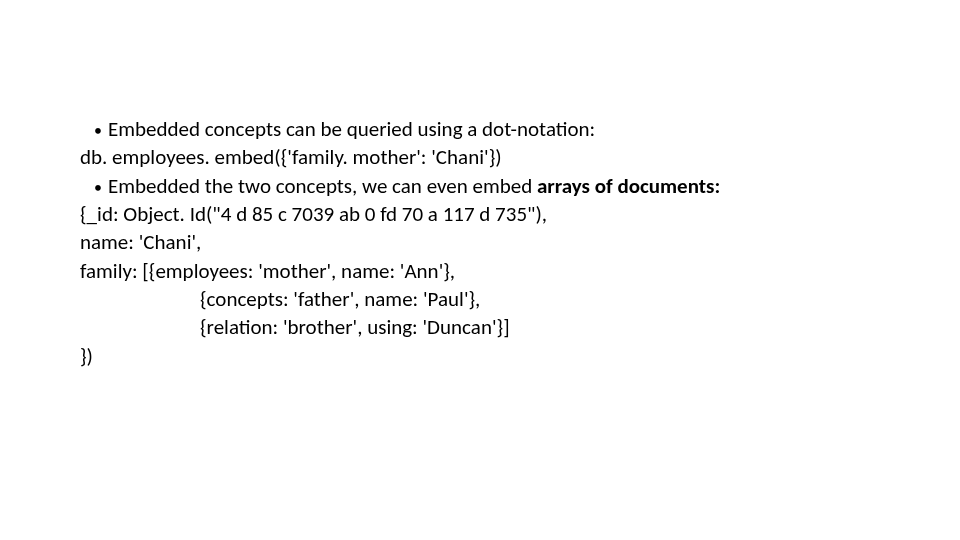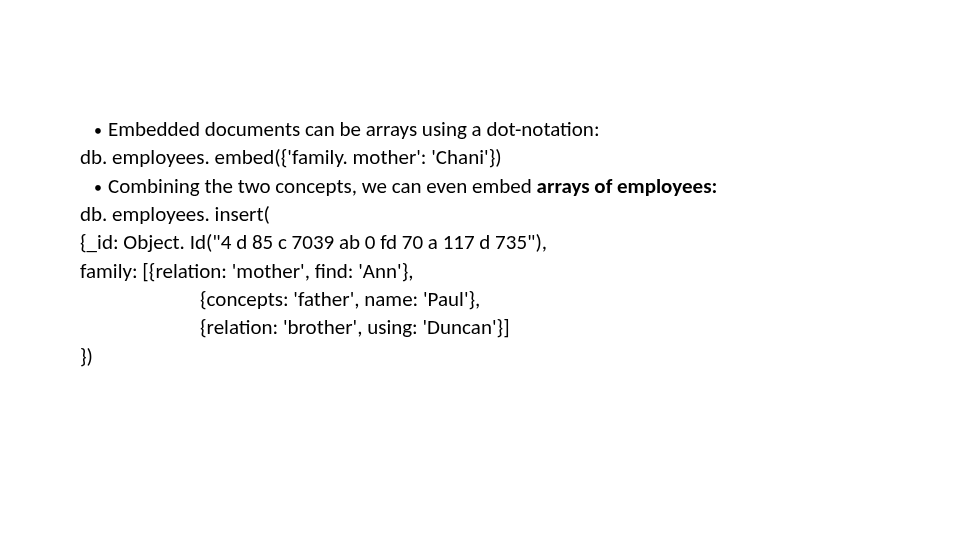--- a/index.html
+++ b/index.html
@@ -37,32 +37,32 @@
       font-weight: bold;
     }
   </style>
 </head>
 <body>
 
 <div>
 
   <div class="bullet-line indent-bullet">
     <span class="bullet">•</span>
-    <span>Embedded documents can be arrays using a dot-notation:</span>
+    <span>Embedded concepts can be queried using a dot-notation:</span>
   </div>
 
   <div>db. employees. embed({'family. mother': 'Chani'})</div>
 
   <div class="bullet-line indent-bullet">
     <span class="bullet">•</span>
     <span>
-      <span>Combining the two concepts, we can even embed </span><span class="bold">arrays of employees:</span>
+      <span>Embedded the two concepts, we can even embed </span><span class="bold">arrays of documents:</span>
     </span>
   </div>
 
-  <div>db. employees. insert(</div>
   <div>{_id: Object. Id("4 d 85 c 7039 ab 0 fd 70 a 117 d 735"),</div>
-  <div>family: [{relation: 'mother', find: 'Ann'},</div>
+  <div>name: 'Chani',</div>
+  <div>family: [{employees: 'mother', name: 'Ann'},</div>
   <div class="indent-code">{concepts: 'father', name: 'Paul'},</div>
   <div class="indent-code">{relation: 'brother', using: 'Duncan'}]</div>
   <div>})</div>
 
 </div>
 
 </body></html>

